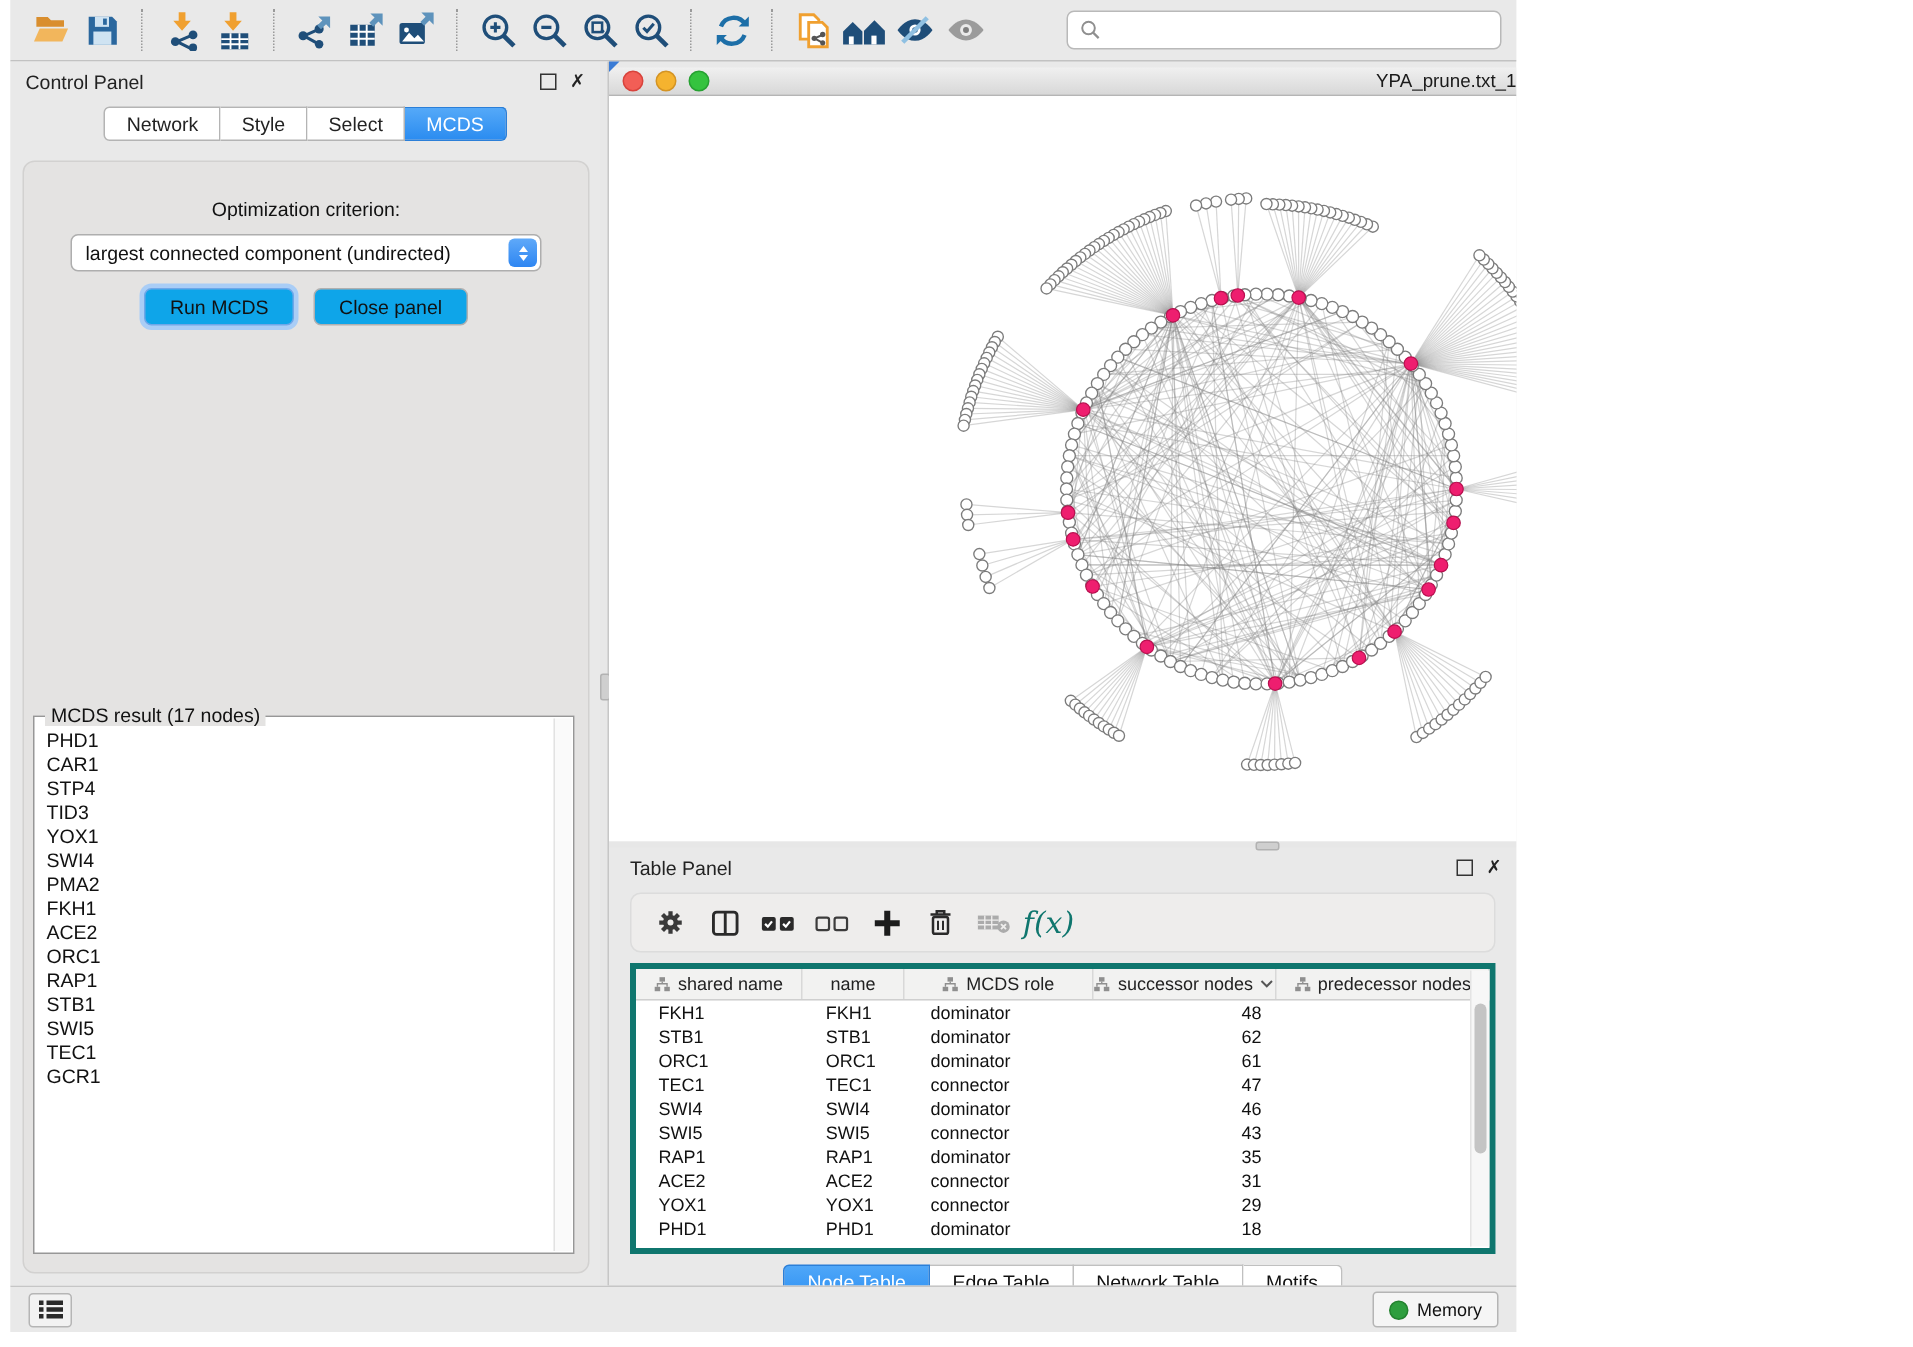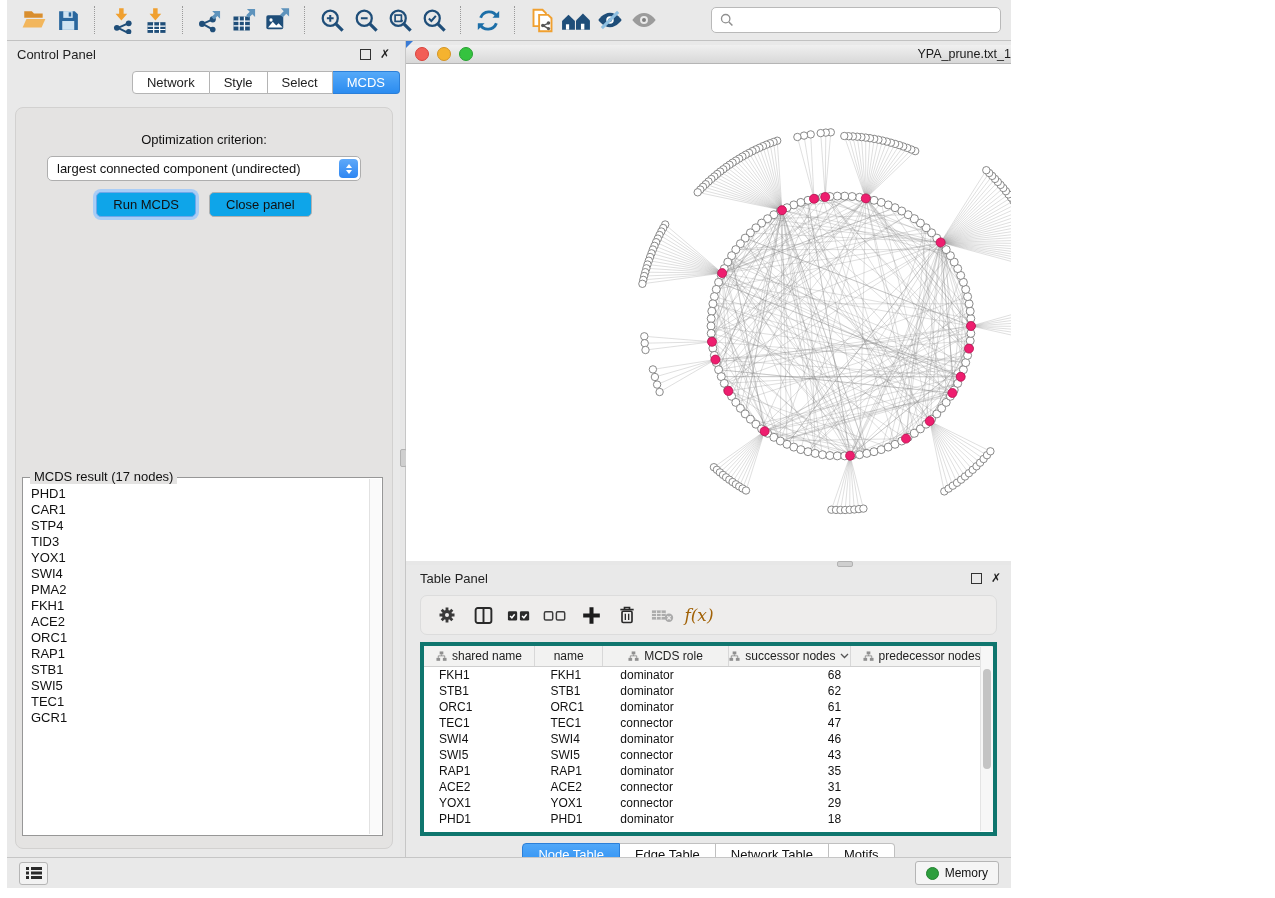--- a/index.html
+++ b/index.html
@@ -18,21 +18,21 @@
 
   
   .main{flex:1;display:flex;min-height:0;}
   
   .control-panel{width:393px;flex:0 0 auto;background:#e9e9e9;display:flex;flex-direction:column;position:relative;}
   .panel-header{height:26px;display:flex;align-items:center;padding:0 10px;flex:0 0 auto;}
   .panel-title{font-size:13px;color:#222;}
   .win-btns{margin-left:auto;display:flex;align-items:center;gap:9px;}
   .float-btn{width:9px;height:9px;border:1.5px solid #333;display:inline-block;}
   .close-btn{font-size:12px;font-weight:bold;color:#222;line-height:1;}
-  .ctl-tabs{display:flex;justify-content:flex-end;margin-top:4px;flex:0 0 auto;position:relative;z-index:2;}
+  .ctl-tabs{display:flex;justify-content:center;margin-top:4px;flex:0 0 auto;position:relative;z-index:2;}
   .ctab{height:21px;line-height:21px;padding:0 14px;background:#fff;border:1px solid #b4b4b4;border-left-width:0;font-size:13px;color:#222;text-align:center;}
   .ctab:first-child{border-left-width:1px;border-radius:4px 0 0 4px;}
   .ctab:last-child{border-radius:0 4px 4px 0;}
   .ctab.active{background:linear-gradient(#55a9f8,#2b8cf0);border-color:#2b7fd8;color:#fff;}
   .ctl-content{position:absolute;left:8px;right:7px;top:66px;bottom:8px;background:#e4e3e2;border:1px solid #d2d1d0;border-radius:8px;}
   .opt-label{margin-top:24px;text-align:center;font-size:13px;color:#111;}
   .dropdown{margin:9px auto 0 auto;width:312px;height:23px;background:#fff;border:1px solid #aeaeae;border-radius:5px;display:flex;align-items:center;position:relative;}
   .dropdown .dd-text{flex:1;font-size:13px;color:#111;padding-left:9px;white-space:nowrap;overflow:hidden;}
   .dd-stepper{width:19px;height:19px;margin-right:2px;border-radius:4px;background:linear-gradient(#5fa9f9,#2e86f2);display:flex;flex-direction:column;align-items:center;justify-content:center;gap:2px;}
   .dd-up{width:0;height:0;border-left:3.5px solid transparent;border-right:3.5px solid transparent;border-bottom:4px solid #fff;}
@@ -63,21 +63,21 @@
   .dot.yellow{background:#f5b32f;border:0.5px solid #d49424;}
   .dot.green{background:#35c33f;border:0.5px solid #27a132;}
   .net-title{position:absolute;left:0;right:0;text-align:right;font-size:12.5px;color:#1a1a1a;}
   .net-canvas{flex:1;background:#fff;position:relative;}
   .net-canvas svg{position:absolute;left:0;top:0;}
 
   
   .table-panel{flex:1;background:#e9e9e9;display:flex;flex-direction:column;min-height:0;}
   .tp-toolbar{margin:4px 14px 0 14px;height:38px;background:#eeedec;border:1px solid #dcdcdc;border-radius:7px;display:flex;align-items:center;padding:0 8px;flex:0 0 auto;}
   .tp-icon{width:30px;height:28px;display:flex;align-items:center;justify-content:center;margin:0 3px;}
-  .fx{font-family:"DejaVu Serif","Liberation Serif",serif;font-style:italic;font-size:17px;color:#a16207;}
+  .fx{font-family:"DejaVu Serif","Liberation Serif",serif;font-style:italic;font-size:20px;color:#0f766e;}
   .tbl-wrap{margin:7px 14px 0 14px;background:#fff;border:4px solid #0f766e;height:186px;position:relative;overflow:hidden;flex:0 0 auto;}
   .thead{display:flex;height:20px;background:#f2f2f1;border-bottom:1px solid #cfcfcf;}
   .th{display:flex;align-items:center;justify-content:center;gap:5px;font-size:12px;color:#222;border-right:1px solid #d8d8d8;box-sizing:border-box;}
   .trow{display:flex;height:16px;align-items:center;}
   .td{font-size:12px;color:#111;box-sizing:border-box;white-space:nowrap;overflow:hidden;}
   .td.l{text-align:left;padding-left:15px;}
   .td.r{text-align:right;}
   .tbl-scroll{position:absolute;top:1px;bottom:1px;right:0;width:12px;background:#f7f7f7;border-left:1px solid #e4e4e4;}
   .tbl-thumb{position:absolute;top:22px;left:2px;width:8px;height:100px;background:#c4c4c4;border-radius:4px;}
   .tp-tabs{display:flex;justify-content:center;margin-top:7px;flex:0 0 auto;}
@@ -1131,21 +1131,21 @@
                     <rect x="7.5" y="7.5" width="4" height="3.2" fill="#8f8f8f"></rect>
                   </svg>
                   <span>predecessor nodes</span>
                 </div>
               </div>
           <div id="tbody">
                 <div class="trow">
                   <div class="td l" style="width: 133px;">FKH1</div>
                   <div class="td l" style="width: 82px;">FKH1</div>
                   <div class="td l" style="width: 150px;">dominator</div>
-                  <div class="td r" style="width: 147px; padding-right: 12px;">68</div>
+                  <div class="td r" style="width: 147px; padding-right: 12px;">48</div>
                   <div class="td r" style="width: 170px; padding-right: 5px;">2</div>
                 </div>
                 <div class="trow">
                   <div class="td l" style="width: 133px;">STB1</div>
                   <div class="td l" style="width: 82px;">STB1</div>
                   <div class="td l" style="width: 150px;">dominator</div>
                   <div class="td r" style="width: 147px; padding-right: 12px;">62</div>
                   <div class="td r" style="width: 170px; padding-right: 5px;">0</div>
                 </div>
                 <div class="trow">

